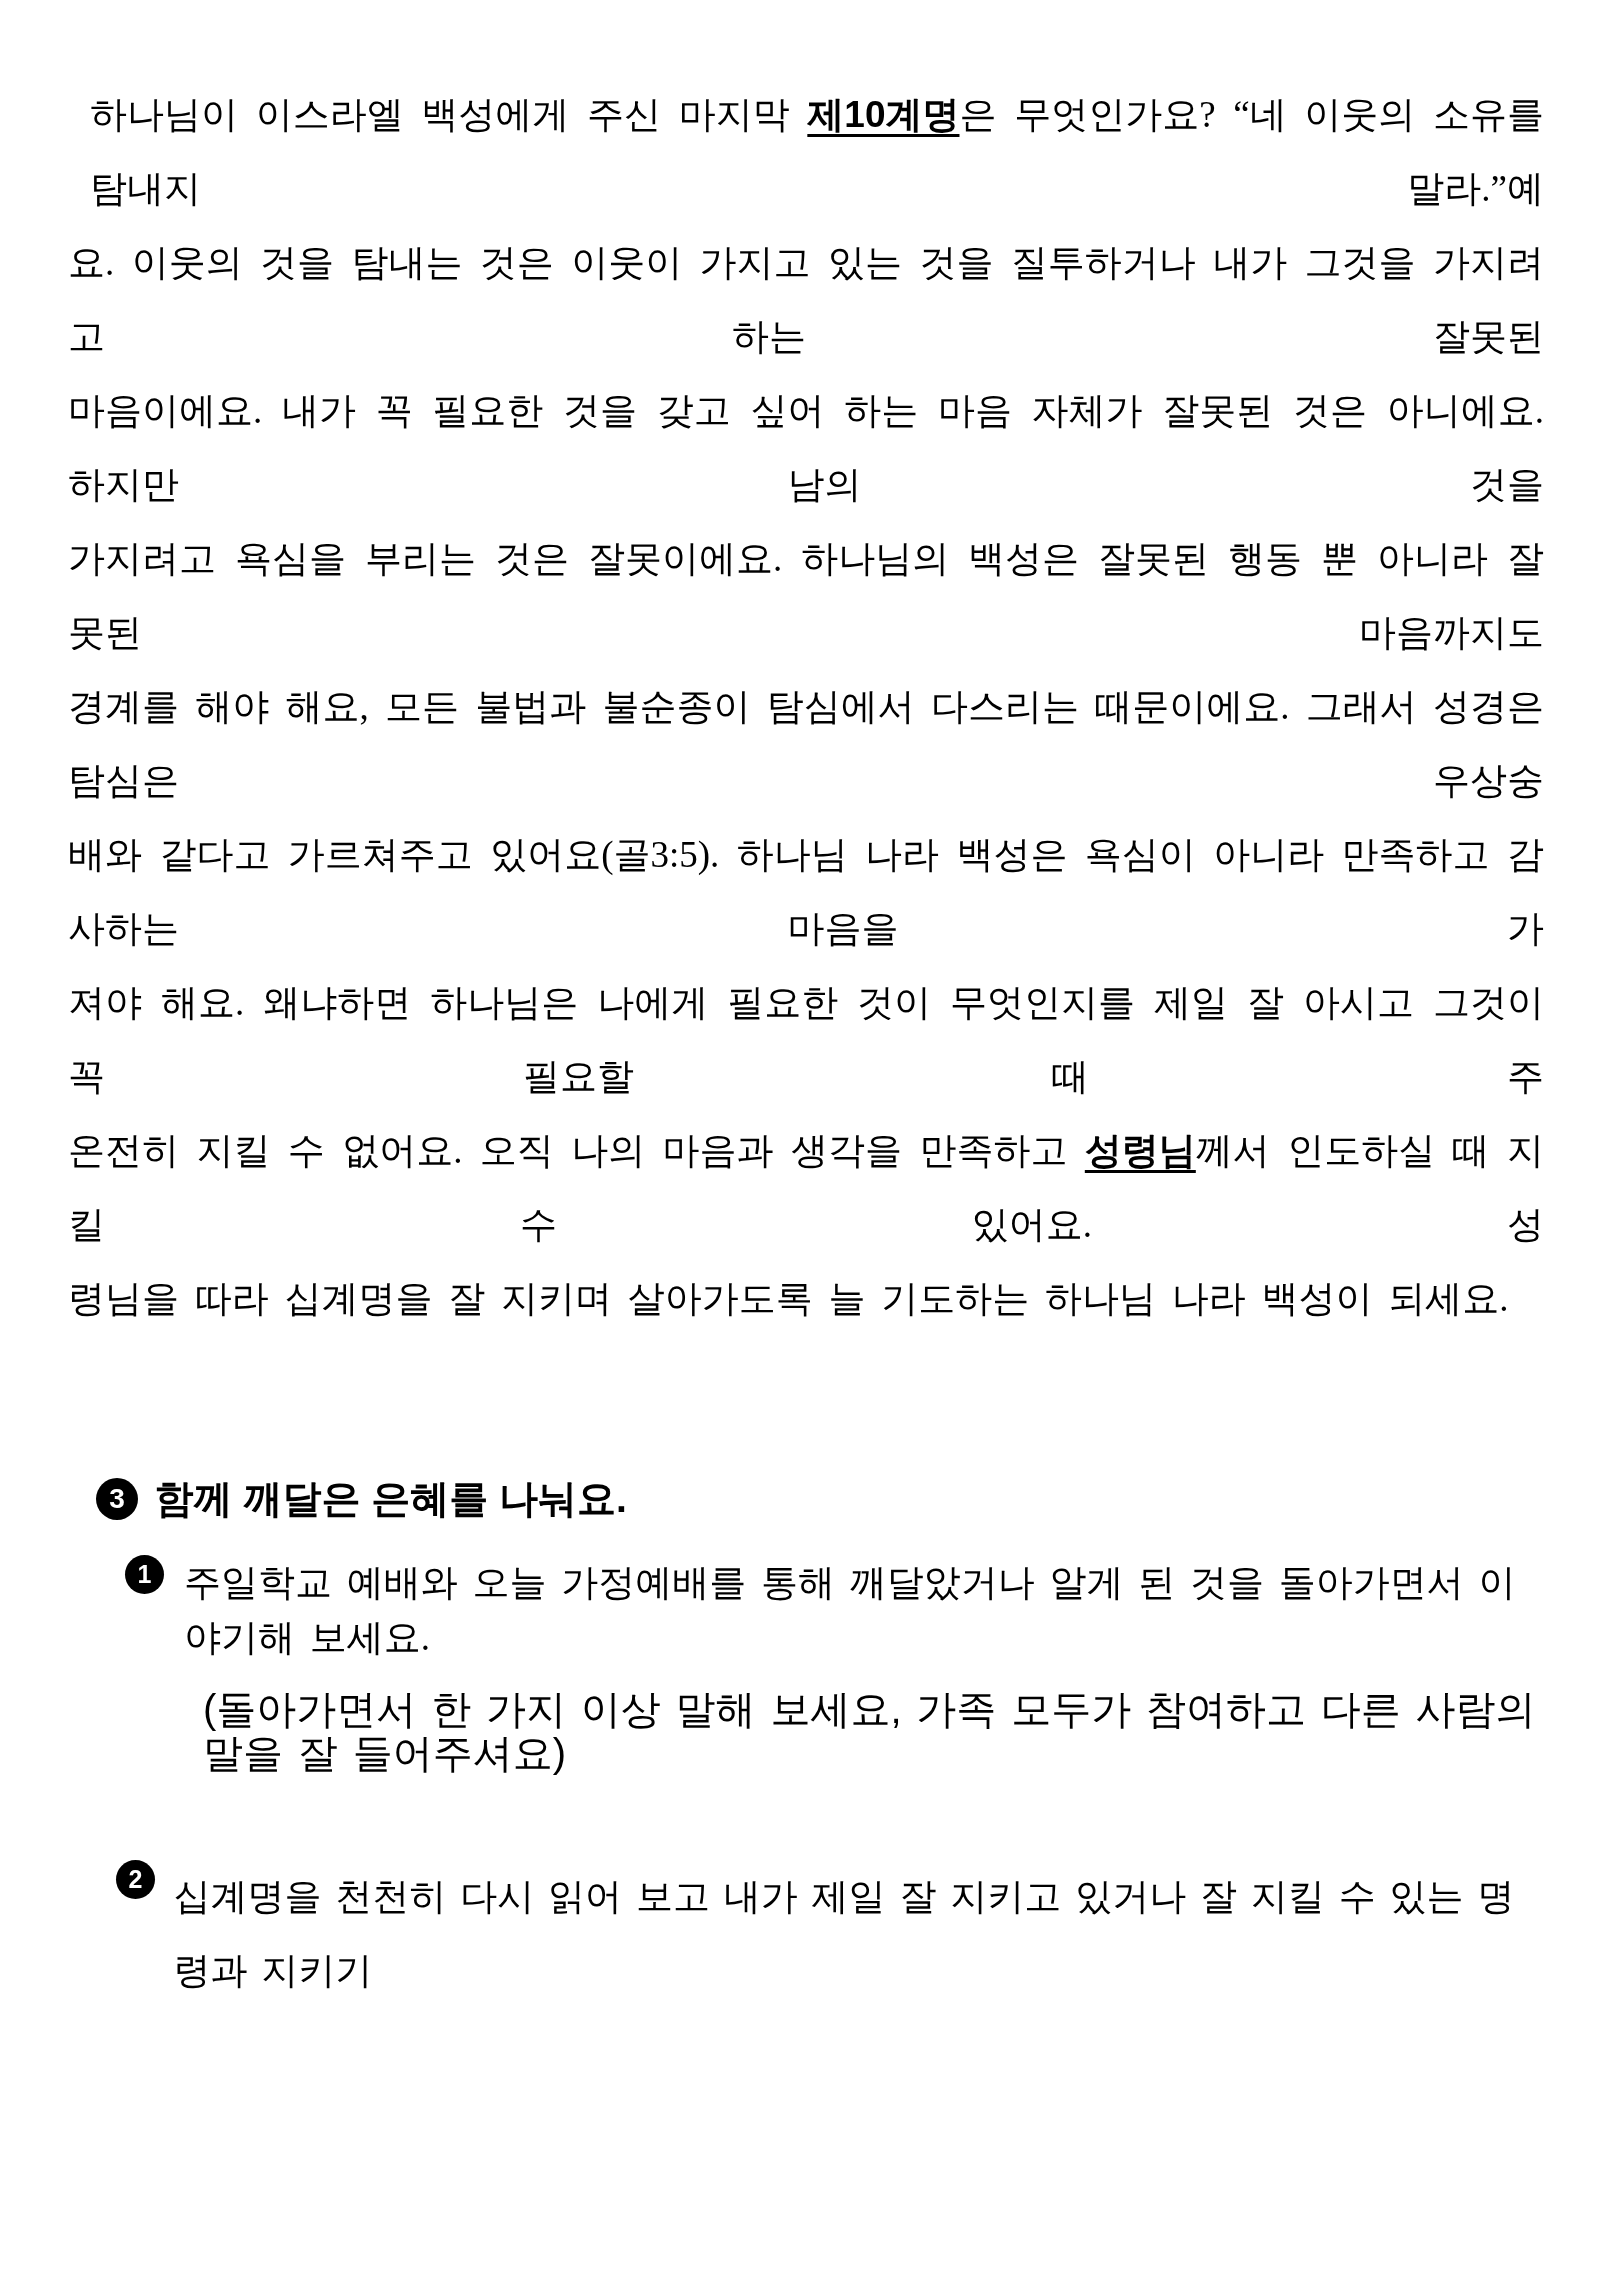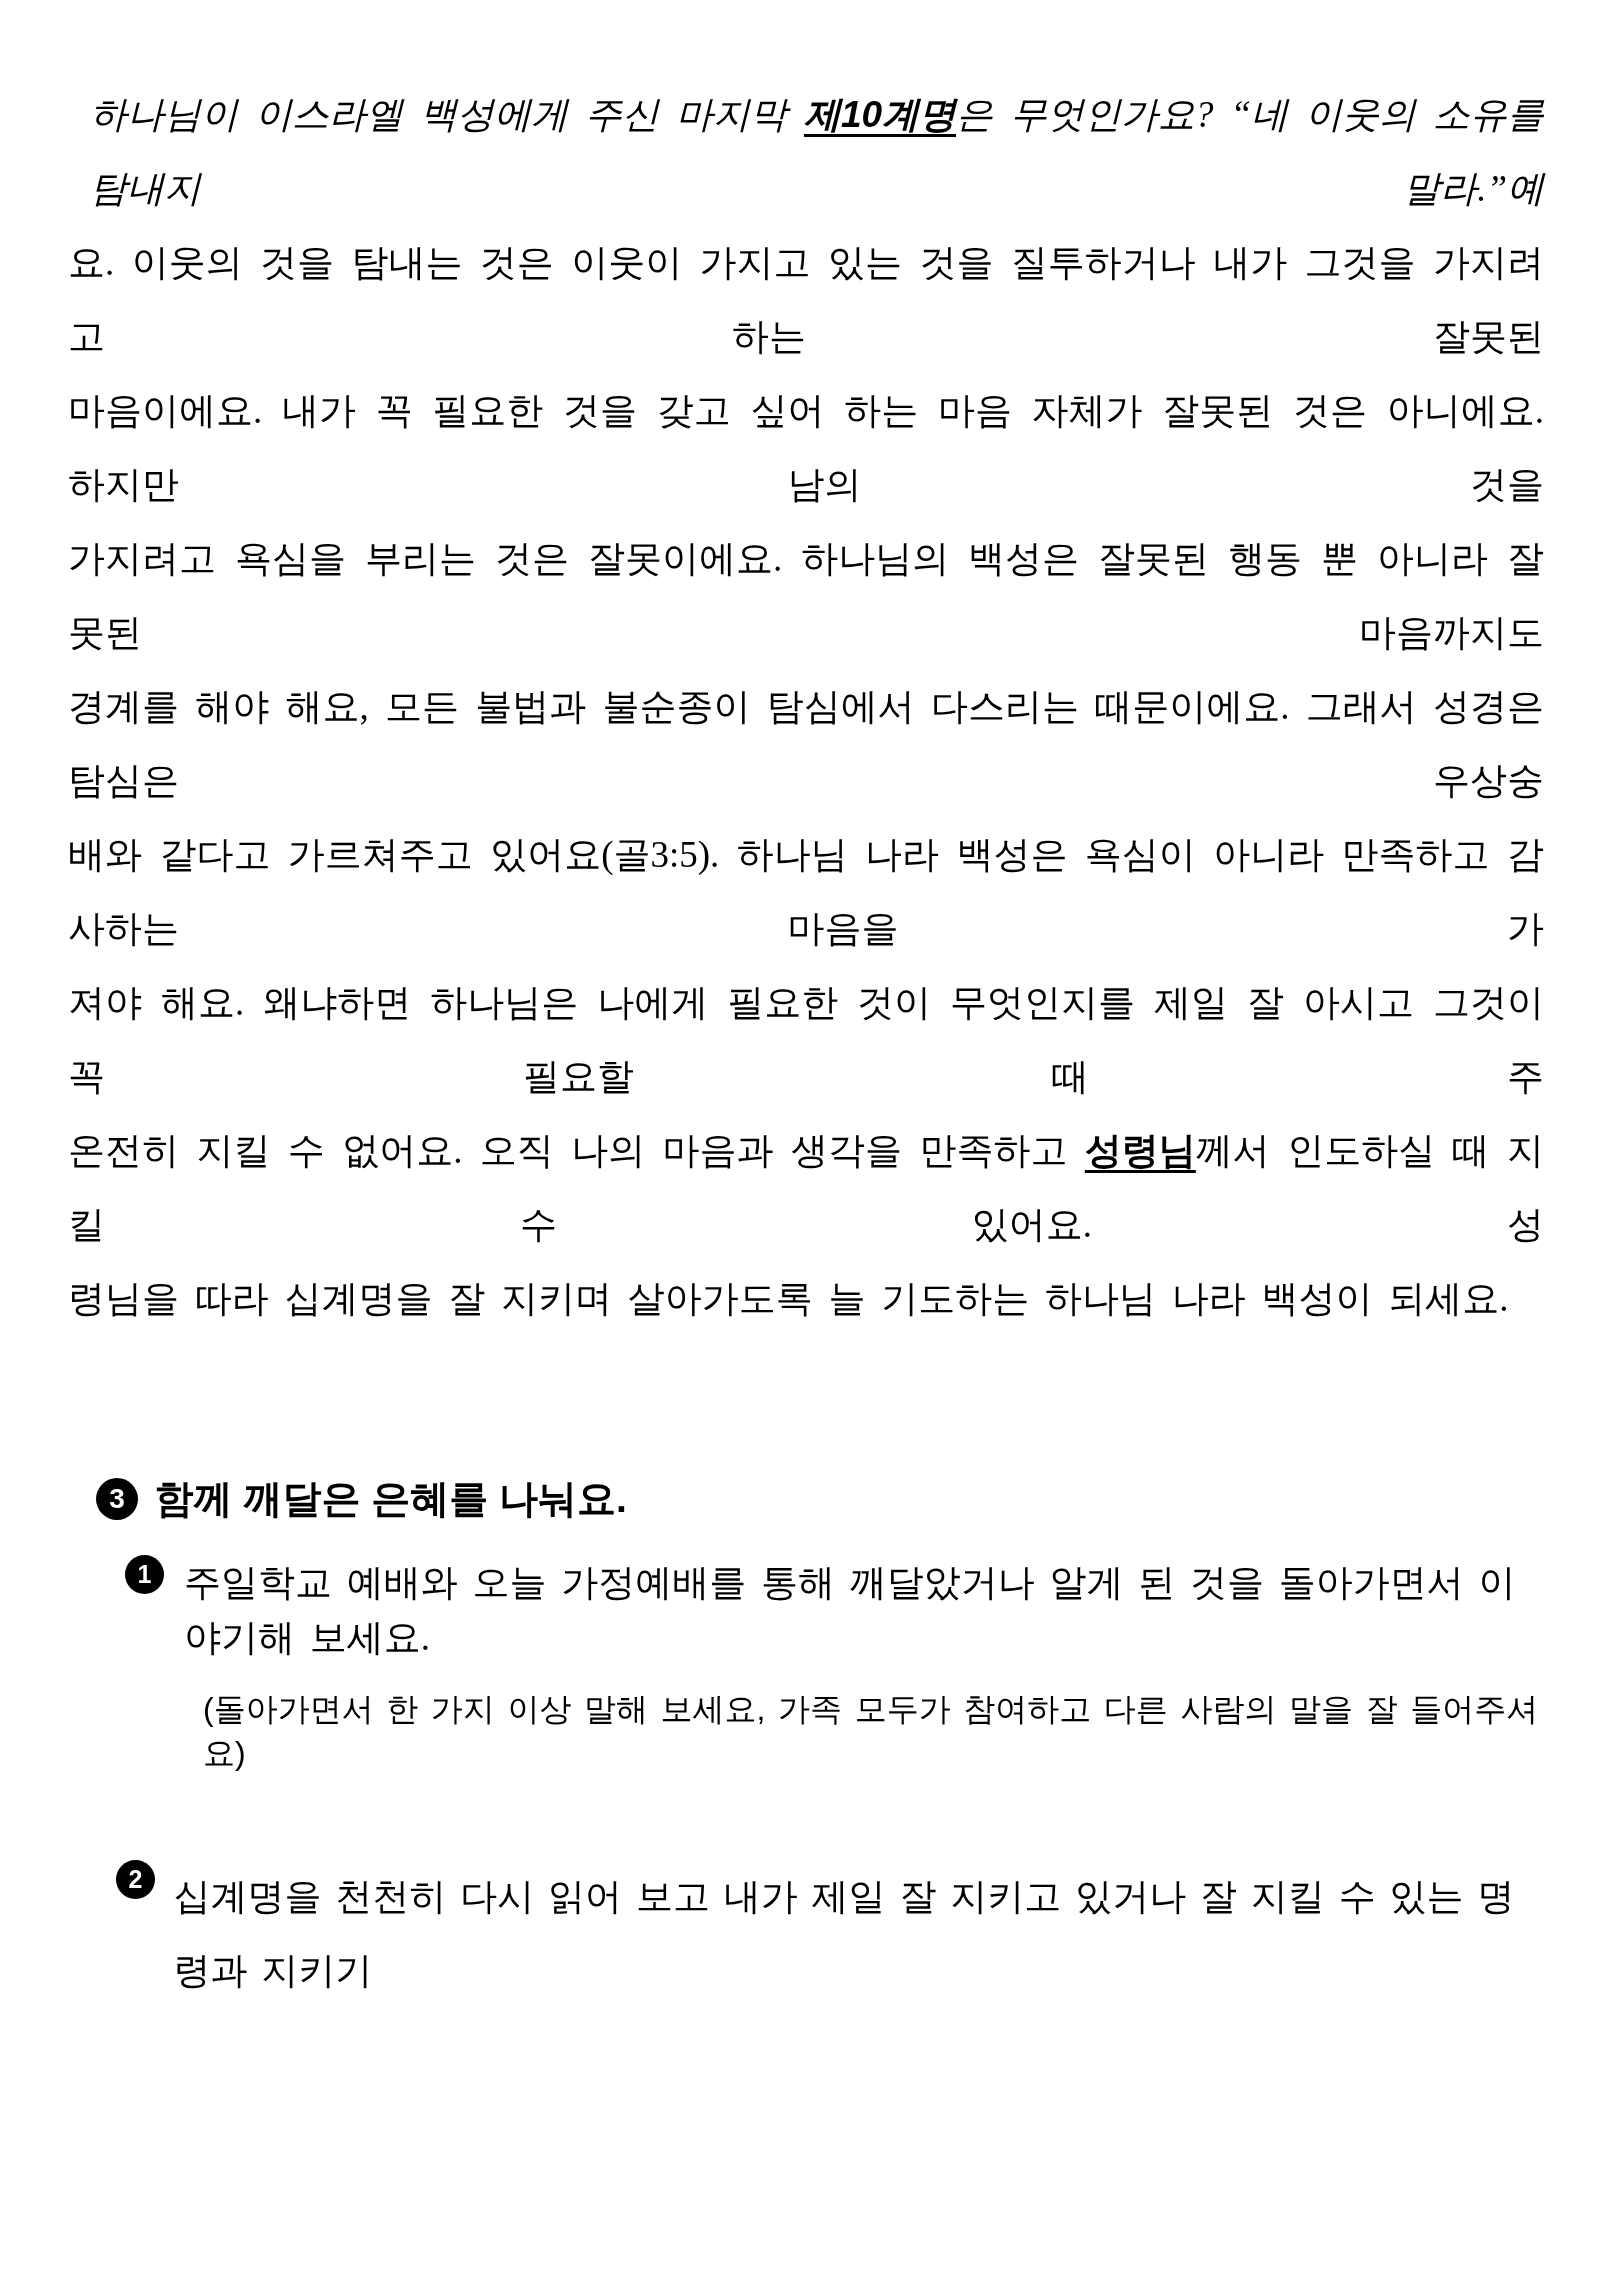--- a/index.html
+++ b/index.html
@@ -21,21 +21,21 @@
     font-size: 37px;
     line-height: 74px;
     word-spacing: 6.5px;
     text-align: left;
     white-space: normal;
   }
   .body-line.justify {
     text-align: justify;
     text-align-last: justify;
   }
-  .body-line.indent { padding-left: 22px; font-style: italic; }
+  .body-line.indent { padding-left: 22px; }
   .emph {
     font-family: "Liberation Sans", sans-serif;
     font-weight: bold;
     text-decoration: underline;
     text-underline-offset: 6.5px;
     text-decoration-thickness: 2.8px;
   }
   
   .row { display: flex; align-items: flex-start; }
   .share-header {
@@ -54,21 +54,21 @@
     font-family: "Liberation Sans", sans-serif;
     font-weight: bold; font-size: 28px;
     flex: 0 0 auto;
   }
   .badge-filled.small { width: 39px; height: 39px; font-size: 25px; }
   .bullet-1 { margin-top: 29.5px; margin-left: 57px; gap: 20px; }
   .bullet-1 .btext { font-size: 37px; line-height: 55px; word-spacing: 5.5px; }
   .note-line {
     margin-top: 22px; margin-left: 135px;
     font-family: "Liberation Sans", sans-serif;
-    font-size: 32px; line-height: 44px;
+    font-size: 40px; line-height: 44px;
     word-spacing: 3.7px;
   }
   .bullet-2 { margin-top: 85px; margin-left: 48px; gap: 18.5px; }
   .bullet-2 .btext { font-size: 37px; line-height: 74px; word-spacing: 4.6px; }
 </style>
 </head>
 <body>
 
 <div class="page">
 

